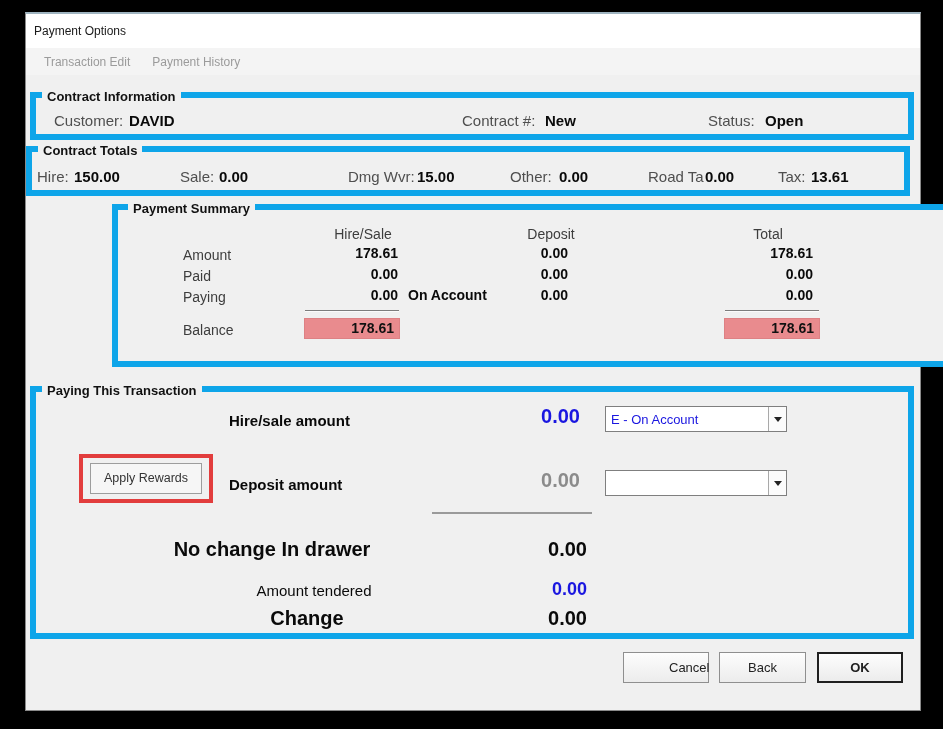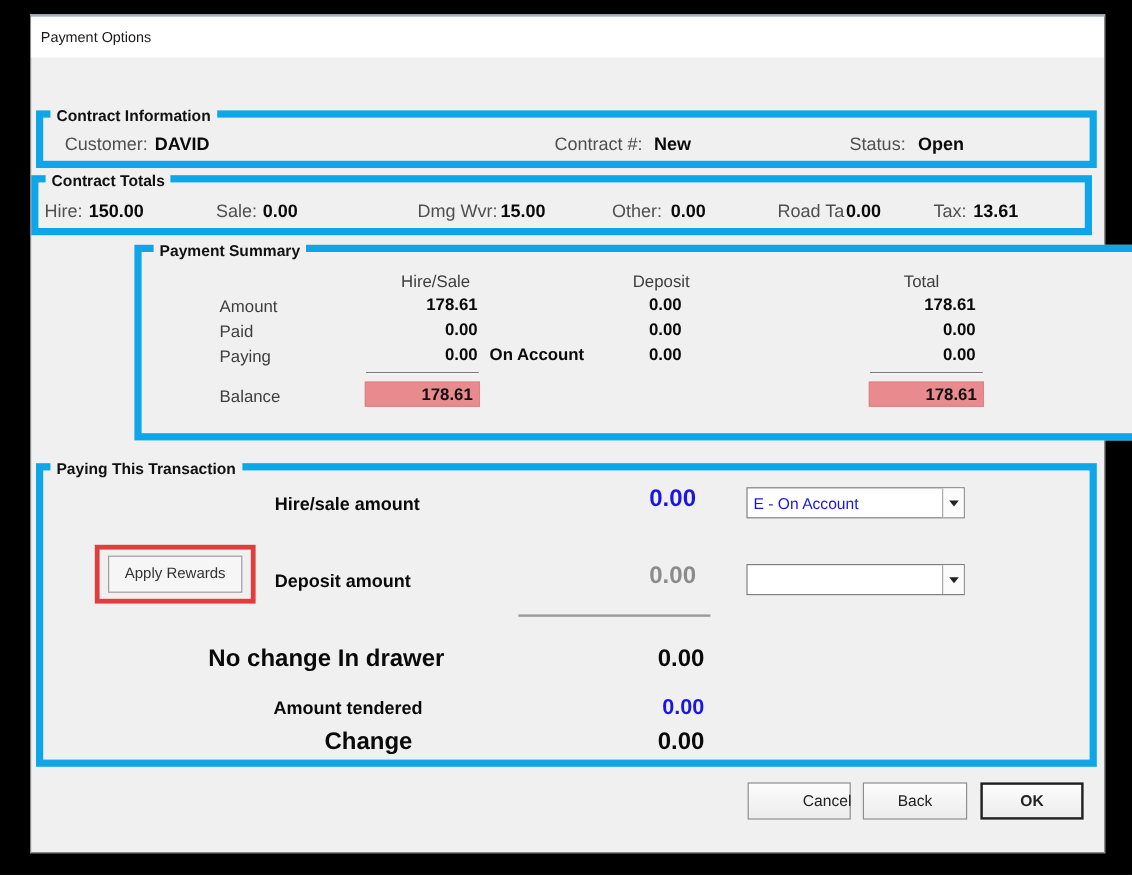--- a/index.html
+++ b/index.html
@@ -19,21 +19,21 @@
   .lbl { color:#4f4f4f; font-size:15px; white-space:nowrap; }
   .val { color:#0a0a0a; font-size:15px; font-weight:bold; white-space:nowrap; }
   .abs { position:absolute; }
   .ps-txt { font-size:14px; color:#3d3d3d; white-space:nowrap; }
   .ps-val { font-size:14px; font-weight:bold; color:#0a0a0a; text-align:right; }
   .etched { height:2px; border-top:1px solid #7d7d7d; border-bottom:1px solid #fbfbfb; }
   .pinkcell { background:#e98b8e; border:1px solid #dd8184; height:21px; line-height:19px;
               text-align:right; padding-right:5px; font-size:14px; font-weight:bold; color:#111; }
   .bigblue { color:#1a16e0; font-weight:bold; }
   .dropdown { position:absolute; width:182px; height:26px; background:#fff;
-              border:1px solid #7f7f7f; display:flex; align-items:center;margin-left:17px; }
+              border:1px solid #7f7f7f; display:flex; align-items:center; }
   .dd-text { flex:1; font-size:13px; padding-left:5px; white-space:nowrap; overflow:hidden; }
   .dd-btn { width:18px; height:100%; border-left:1px solid #a9a9a9; background:#fbfbfb;
             display:flex; align-items:center; justify-content:center; }
   .dd-arrow { width:0; height:0; border-left:4px solid transparent; border-right:4px solid transparent;
               border-top:5px solid #222; }
   .btn { position:absolute; height:31px; background:linear-gradient(#fdfdfd,#ececec);
          border:1px solid #8f8f8f; font-size:13px; color:#222; text-align:center; line-height:29px; }
   .statusbar { position:absolute; left:0; top:676px; width:100%; height:21px; background:#f1f1f1;
                border-top:1px solid #d2d2d2; }
   .sep { position:absolute; top:2px; width:1px; height:17px; background:#d5d5d5; }
@@ -50,20 +50,24 @@
 </style>
 </head>
 <body>
 
 <div class="window">
 
   <div class="titlebar">
     <span>Payment Options</span>
   </div>
 
+  <div class="menubar">
+    <span class="menuitem">Transaction Edit</span>
+    <span class="menuitem">Payment History</span>
+  </div>
 
   <div class="groupbox" style="left:4px; top:78px; width:884px; height:48px;">
     <span class="grouplabel">Contract Information</span>
     <span class="abs lbl" style="left:18px; top:14px;">Customer:</span>
     <span class="abs val" style="left:93px; top:14px;">DAVID</span>
     <span class="abs lbl" style="left:426px; top:14px;">Contract #:</span>
     <span class="abs val" style="left:509px; top:14px;">New</span>
     <span class="abs lbl" style="left:672px; top:14px;">Status:</span>
     <span class="abs val" style="left:729px; top:14px;">Open</span>
   </div>
@@ -137,21 +141,21 @@
       <span class="dd-btn">
         <span class="dd-arrow"></span>
       </span>
     </div>
 
     <div class="abs" style="left:396px; top:120px; width:160px; height:2px; background:#9a9a9a;"></div>
 
     <span class="abs" style="left:36px; top:146px; width:400px; font-size:20px; font-weight:bold; color:#0a0a0a; text-align:center;">No change In drawer</span>
     <span class="abs" style="left:451px; top:146px; width:100px; font-size:20px; font-weight:bold; color:#0a0a0a; text-align:right;">0.00</span>
 
-    <span class="abs" style="left:69px; top:190px; width:370px; font-size:15px; font-weight:bold; color:#0a0a0a; text-align:center;">Amount tendered</span>
+    <span class="abs" style="left:93px; top:190px; width:370px; font-size:15px; font-weight:normal; color:#0a0a0a; text-align:center;">Amount tendered</span>
     <span class="abs bigblue" style="left:453px; top:187px; width:98px; font-size:18px; text-align:right;">0.00</span>
 
     <span class="abs" style="left:86px; top:215px; width:370px; font-size:20px; font-weight:bold; color:#0a0a0a; text-align:center;">Change</span>
     <span class="abs" style="left:451px; top:215px; width:100px; font-size:20px; font-weight:bold; color:#0a0a0a; text-align:right;">0.00</span>
   </div>
 
   <div class="btn" style="left:597px; top:638px; width:86px;padding-left:45px;">Cancel</div>
   <div class="btn" style="left:693px; top:638px; width:87px;">Back</div>
   <div class="btn" style="left:791px; top:638px; width:86px; border:2px solid #1f1f1f; font-weight:bold; line-height:27px;">OK</div>
 

